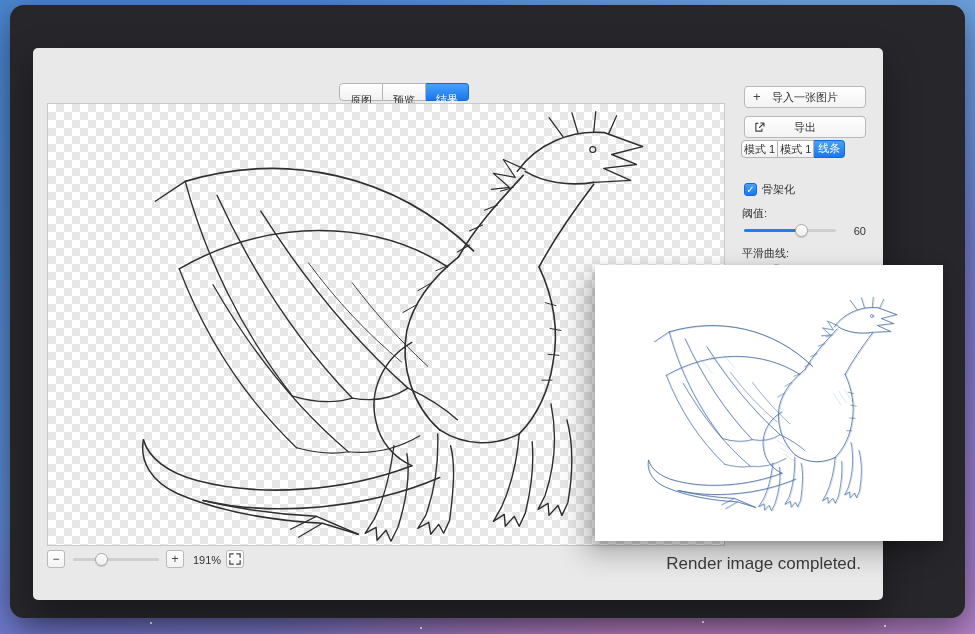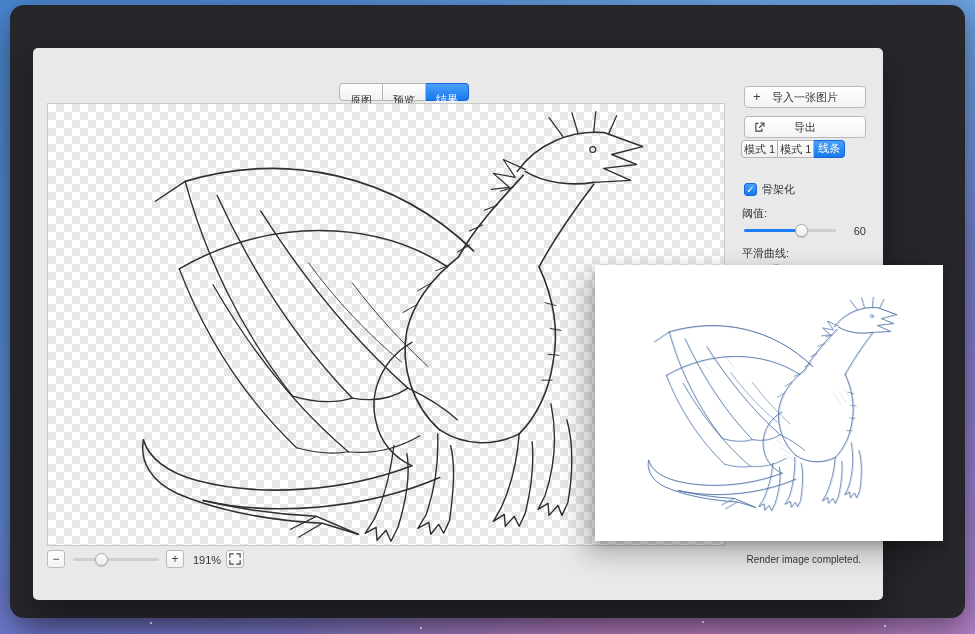--- a/index.html
+++ b/index.html
@@ -89,21 +89,21 @@
 
   
   .mini-btn { position:absolute; width:18px; height:18px; top:502px;
     background:linear-gradient(#ffffff,#f2f2f2); border:1px solid #b9b9b9;
     border-radius:3px; text-align:center; line-height:16px; font-size:12px; color:#444; }
   #btn-zoom-out { left:14px; }
   #btn-zoom-in  { left:133px; }
   #btn-fit      { left:193px; padding-top:2px; }
   .zoom-slider { position:absolute; left:40px; top:504px; width:86px; }
   .zoom-label { position:absolute; left:160px; top:506px; font-size:11px; color:#333; }
-  .status-text { position:absolute; right:22px; top:506px; font-size:10px; color:#3c3c3c; }
+  .status-text { position:absolute; right:22px; top:506px; font-size:17px; color:#3c3c3c; }
 
   
   .overlay-image { position:absolute; left:595px; top:265px; width:348px; height:276px;
     background:#fff; z-index:50;
     box-shadow:-10px 12px 26px rgba(0,0,0,.28), 0 3px 8px rgba(0,0,0,.18); }
   .overlay-image .art { padding:6px; }
   .overlay-image .blue1 { stroke:#44699c; }
   .overlay-image .blue2 { stroke:#8fa9d2; opacity:.55; transform:translate(2px,1px); }
   .overlay-image .shade-use { stroke:#7c97c2; opacity:.5; }
 </style>

